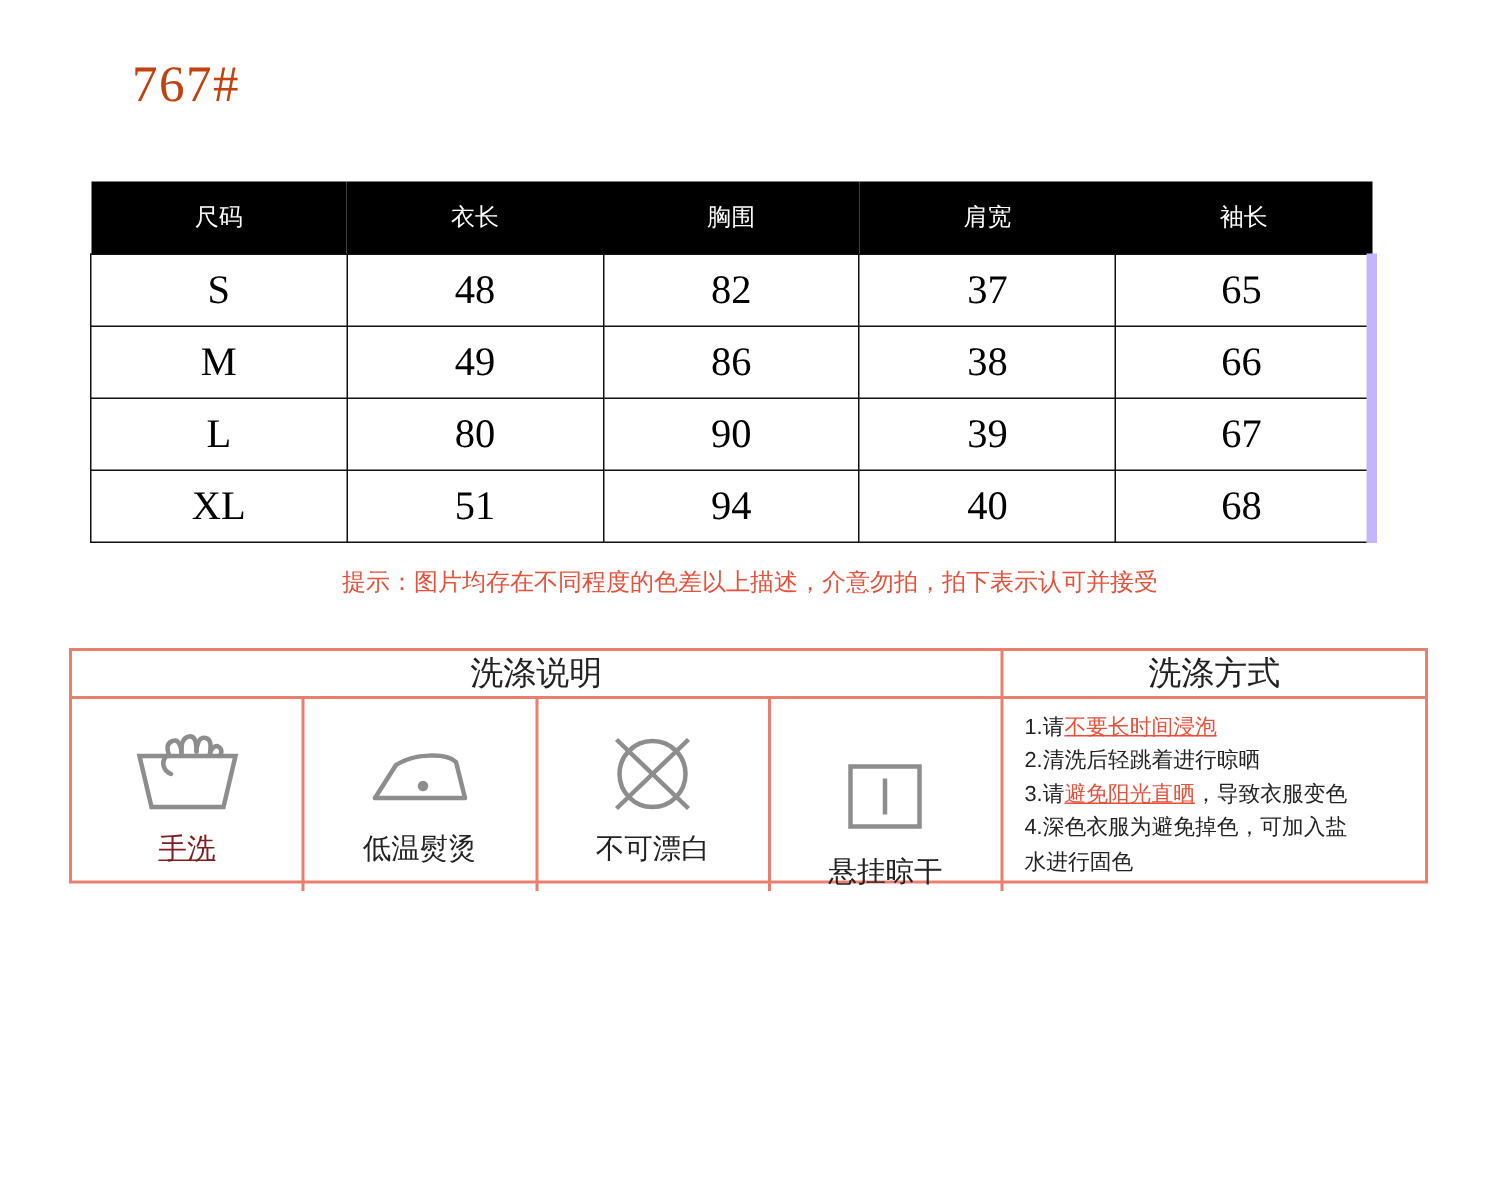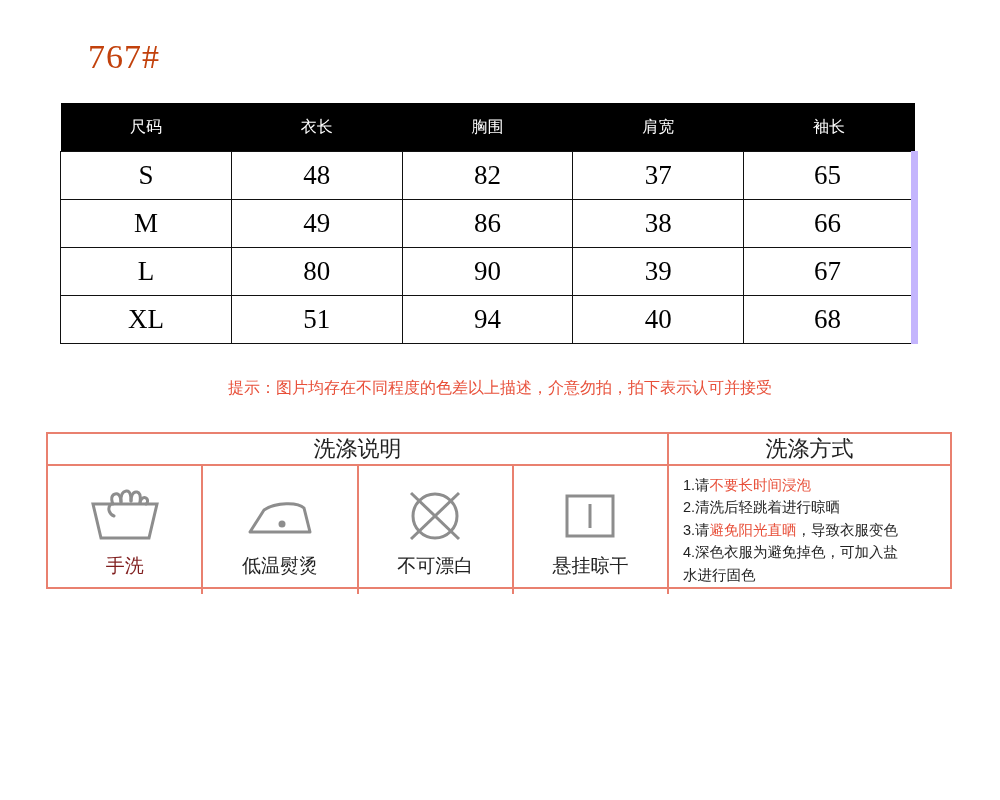--- a/index.html
+++ b/index.html
@@ -23,21 +23,21 @@
     font-size: 34px;
     font-family: "Liberation Serif", serif;
     color: #c2410c;
     letter-spacing: 1px;
   }
 
   
   .size-table {
     position: absolute;
     left: 60px;
-    top: 103px;
+    top: 121px;
     width: 858px;
     border-collapse: collapse;
     table-layout: fixed;
   }
   .size-table thead th {
     background: #000;
     color: #fff;
     font-size: 16px;
     font-weight: normal;
     height: 46px;
@@ -120,20 +120,21 @@
     display: flex;
     flex-direction: column;
     align-items: center;
     justify-content: center;
     border-right: 2px solid #e9806f;
     padding-top: 4px;
     box-sizing: border-box;
   }
   .icon-cell:last-child {
     border-right: none;
+    justify-content: flex-end;
   }
   .icon-glyph {
     height: 62px;
     display: flex;
     align-items: center;
     justify-content: center;
   }
   .icon-label {
     font-size: 19px;
     margin-top: 6px;
@@ -149,20 +150,21 @@
     box-sizing: border-box;
     font-size: 14.5px;
     line-height: 1.55;
     color: #222;
   }
   .tips-area div {
     white-space: nowrap;
   }
   .red {
     color: #e8503a;
+    text-decoration: underline;
   }
 </style>
 </head>
 <body>
 
 <div class="page-title">767#</div>
 
 <table class="size-table">
   <thead>
     <tr>

